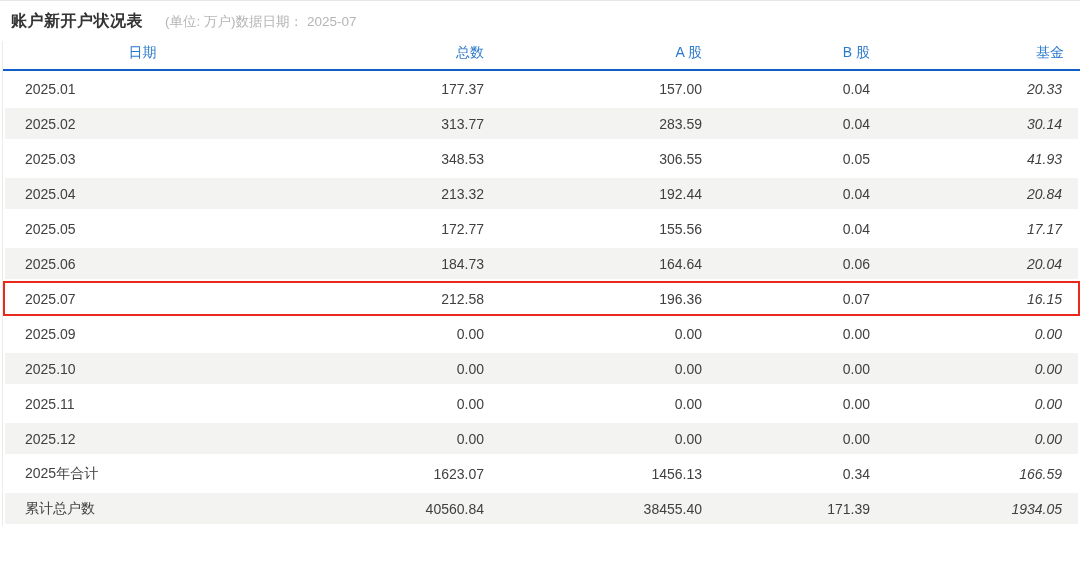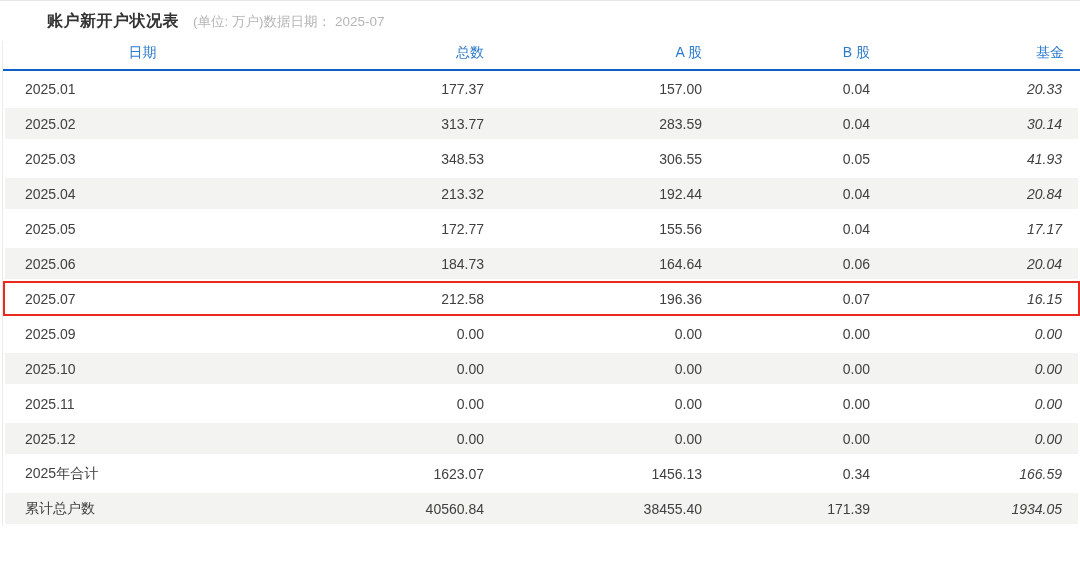--- a/index.html
+++ b/index.html
@@ -20,27 +20,26 @@
     box-sizing:border-box;
     display:flex;
     align-items:baseline;
     white-space:nowrap;
   }
   .title{
     font-size:16px;
     font-weight:bold;
     color:var(--title-text,#333);
     letter-spacing:.5px;
-    margin-left:36px;
   }
   .subtitle{
     font-size:13.5px;
     color:var(--subtitle-gray,#b5b5b5);
   }
-  .subtitle.unit{ margin-left:14px;text-align:center; }
+  .subtitle.unit{ margin-left:22px;text-align:center; }
   .subtitle.dateval{ margin-left:4px; }
   .table-wrap{
     margin-left:2px;
     border-left:1px solid #ebebeb;
   }
   table{
     width:1077px;
     table-layout:fixed;
     border-collapse:separate;
     border-spacing:0;

